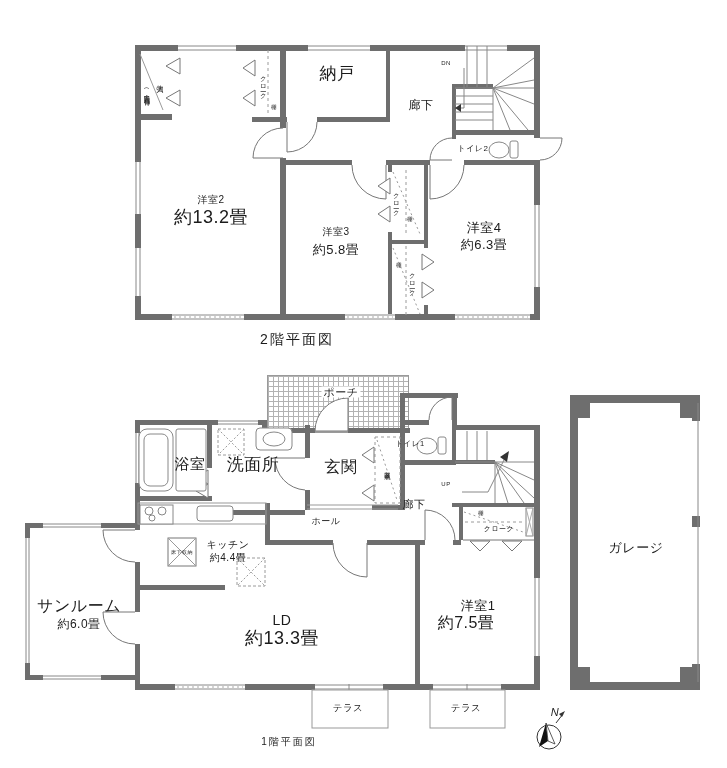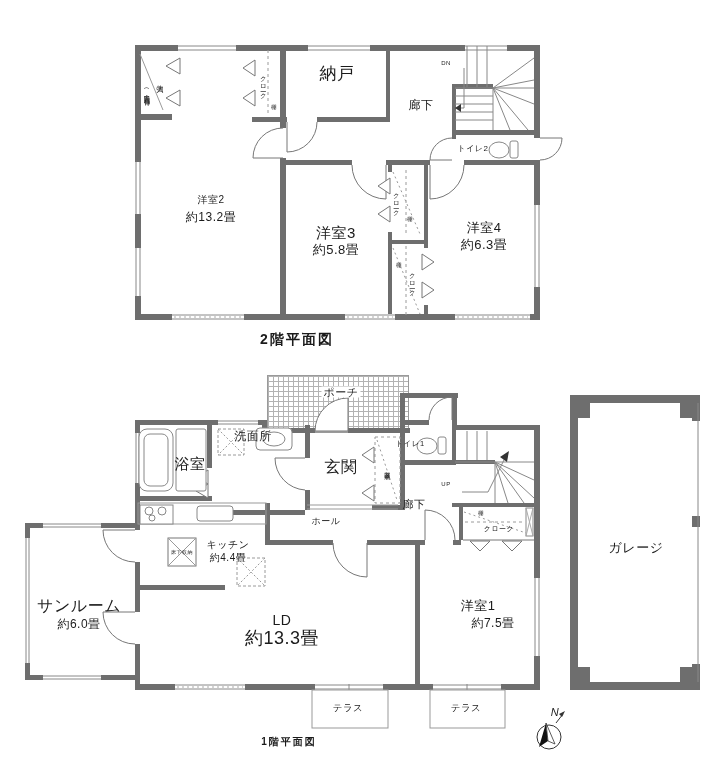--- a/index.html
+++ b/index.html
@@ -2,21 +2,21 @@
 <html><head>
 <meta charset="utf-8">
 <style>
   html,body{margin:0;padding:0;background:#fff;}
   .canvas{position:relative;width:727px;height:768px;background:#fff;overflow:hidden;
           font-family:"Liberation Sans","DejaVu Sans",sans-serif;color:#1b1b1b;}
   .layer{position:absolute;left:0;top:0;}
   .lbl{position:absolute;transform:translate(-50%,-50%);white-space:nowrap;line-height:1;
        color:#1b1b1b;letter-spacing:0.5px;z-index:5;}
   .v{writing-mode:vertical-rl;letter-spacing:1px;}
-  .title{font-weight:bold;letter-spacing:2px;}
+  .title{font-weight:normal;letter-spacing:2px;}
   .porch-hatch{position:absolute;left:267px;top:375px;width:140px;height:56px;z-index:1;
        background-color:#fff;border:1px solid #9a9a9a;
        background-image:repeating-linear-gradient(0deg,#b3b3b3 0 1px,transparent 1px 5px),
                         repeating-linear-gradient(90deg,#b3b3b3 0 1px,transparent 1px 5px);}
   svg{z-index:2;}
 </style>
 </head>
 <body>
 
 <div class="canvas">
@@ -323,22 +323,22 @@
       <circle cx="549" cy="737" r="12" stroke="#333" fill="#fff"></circle>
       <polygon points="546,723 539,747 548,741" fill="#111"></polygon>
       <polygon points="546,723 555,744 548,741" fill="#fff" stroke="#333" stroke-width="0.8"></polygon>
       <line x1="556" y1="723" x2="563" y2="714" stroke="#333"></line>
       <polygon points="565,711 559,714 562,717" fill="#333"></polygon>
     </g>
   </svg>
 
   <div class="lbl title" style="left:297px;top:339px;font-size:14px">2階平面図</div>
   <div class="lbl" style="left:211px;top:200px;font-size:10px">洋室2</div>
-  <div class="lbl" style="left:211px;top:217px;font-size:12px">約13.2畳</div>
-  <div class="lbl" style="left:336px;top:232px;font-size:15px">洋室3</div>
+  <div class="lbl" style="left:211px;top:217px;font-size:18px">約13.2畳</div>
+  <div class="lbl" style="left:336px;top:232px;font-size:10px">洋室3</div>
   <div class="lbl" style="left:336px;top:249px;font-size:13px">約5.8畳</div>
   <div class="lbl" style="left:484px;top:227px;font-size:13px">洋室4</div>
   <div class="lbl" style="left:484px;top:244px;font-size:13px">約6.3畳</div>
   <div class="lbl" style="left:337px;top:73px;font-size:17px">納戸</div>
   <div class="lbl" style="left:421px;top:105px;font-size:12px"></div>
   <div class="lbl" style="left:421px;top:105px;font-size:12px">廊下</div>
   <div class="lbl" style="left:473px;top:149px;font-size:8px">トイレ2</div>
   <div class="lbl" style="left:446px;top:63px;font-size:6px">DN</div>
   <div class="lbl v" style="left:160px;top:80px;font-size:7px">物入</div>
   <div class="lbl v" style="left:147px;top:93px;font-size:6px">(中段・枕棚付)</div>
@@ -347,34 +347,34 @@
   <div class="lbl v" style="left:396px;top:201px;font-size:6.5px">クローク</div>
   <div class="lbl" style="left:410px;top:220px;font-size:5.5px">棚</div>
   <div class="lbl v" style="left:412px;top:281px;font-size:6.5px">クローク</div>
   <div class="lbl" style="left:399px;top:266px;font-size:5.5px">棚</div>
 
   <div class="lbl title" style="left:289px;top:742px;font-size:10px">1階平面図</div>
   <div class="lbl" style="left:341px;top:392px;font-size:11px;background:#fff;padding:0 2px">ポーチ</div>
   <div class="lbl" style="left:341px;top:467px;font-size:16px">玄関</div>
   <div class="lbl v" style="left:387px;top:469px;font-size:5.5px">玄関収納</div>
   <div class="lbl" style="left:410px;top:444px;font-size:7.5px">トイレ1</div>
-  <div class="lbl" style="left:253px;top:436px;font-size:12px">洗面所</div>
+  <div class="lbl" style="left:253px;top:464px;font-size:17px">洗面所</div>
   <div class="lbl" style="left:190px;top:463px;font-size:15px">浴室</div>
   <div class="lbl" style="left:446px;top:484px;font-size:6px">UP</div>
   <div class="lbl" style="left:414px;top:504px;font-size:11px">廊下</div>
   <div class="lbl" style="left:326px;top:521px;font-size:9px">ホール</div>
   <div class="lbl" style="left:228px;top:545px;font-size:10px">キッチン</div>
   <div class="lbl" style="left:228px;top:558px;font-size:10px">約4.4畳</div>
   <div class="lbl" style="left:182px;top:552px;font-size:5px">床下収納</div>
   <div class="lbl" style="left:79px;top:606px;font-size:16px">サンルーム</div>
   <div class="lbl" style="left:79px;top:624px;font-size:12px">約6.0畳</div>
   <div class="lbl" style="left:282px;top:620px;font-size:14px">LD</div>
   <div class="lbl" style="left:282px;top:638px;font-size:18px">約13.3畳</div>
   <div class="lbl" style="left:478px;top:605px;font-size:13px">洋室1</div>
-  <div class="lbl" style="left:493px;top:623px;font-size:12px">約7.5畳</div>
+  <div class="lbl" style="left:466px;top:623px;font-size:16px">約7.5畳</div>
   <div class="lbl" style="left:499px;top:528px;font-size:7px">クローク</div>
   <div class="lbl" style="left:481px;top:514px;font-size:5.5px">棚</div>
   <div class="lbl" style="left:348px;top:708px;font-size:9.5px">テラス</div>
   <div class="lbl" style="left:466px;top:708px;font-size:9.5px">テラス</div>
   <div class="lbl" style="left:636px;top:547px;font-size:13px">ガレージ</div>
   <div class="lbl" style="left:555px;top:712px;font-size:11px;font-style:italic">N</div>
 
 </div>
 
 </body></html>

